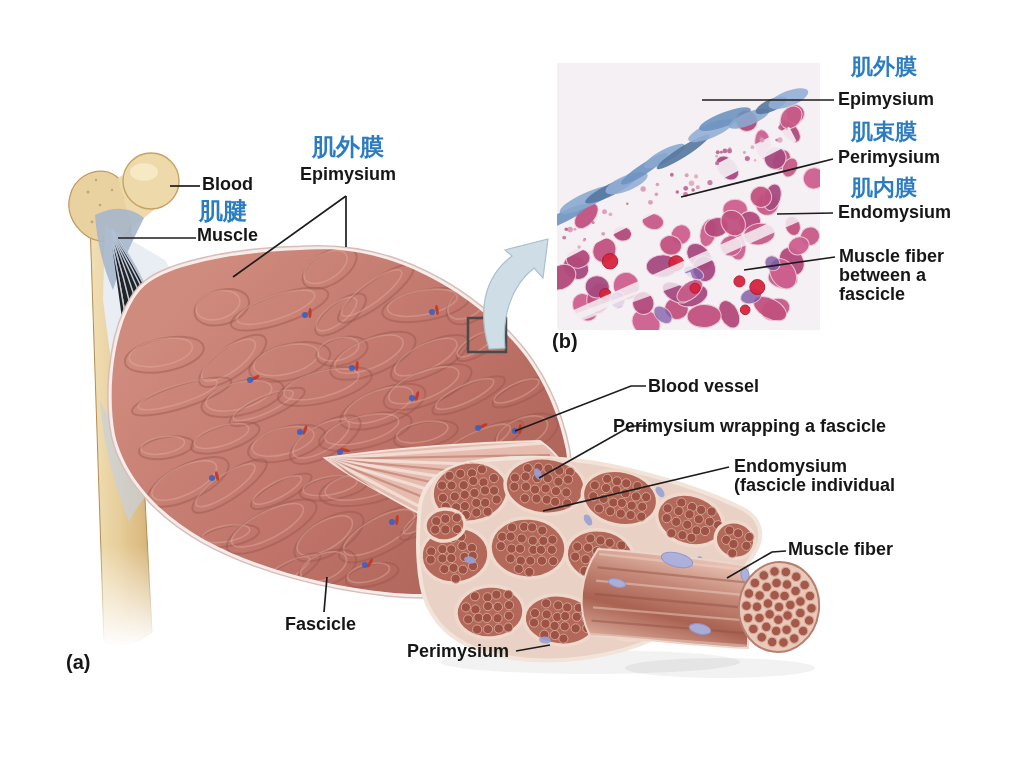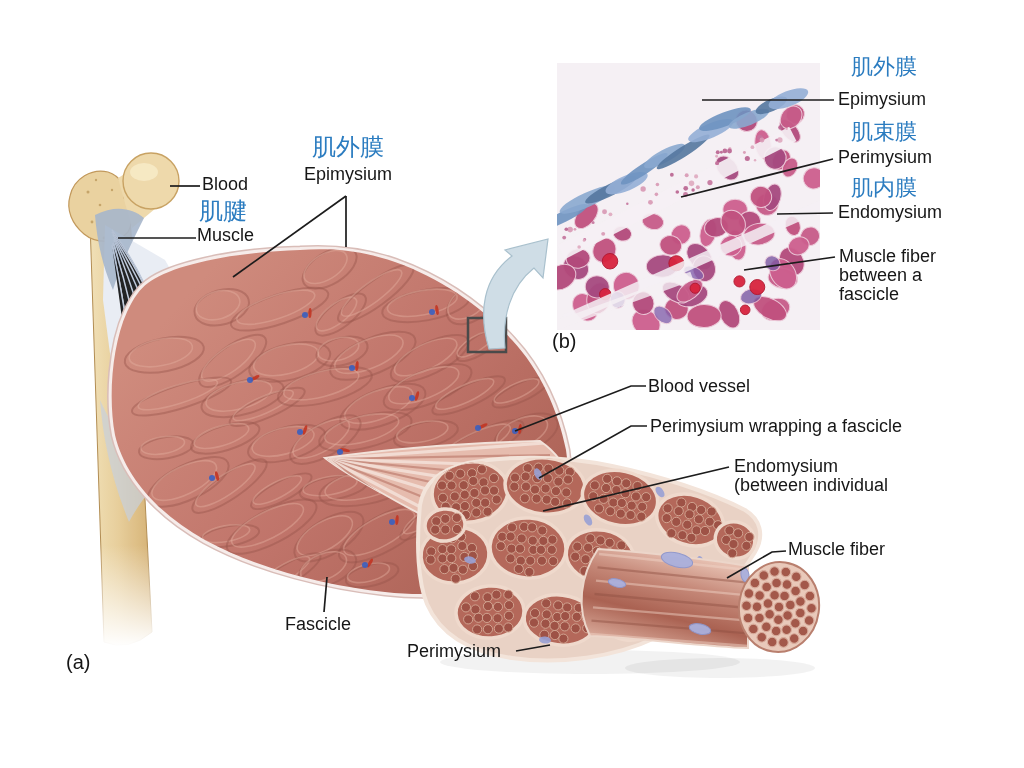--- a/index.html
+++ b/index.html
@@ -1,19 +1,19 @@
 <!DOCTYPE html>
 <html><head>
 <meta charset="utf-8">
 <style>
   html,body{margin:0;padding:0;background:#fff;}
   .canvas{position:relative;width:1024px;height:768px;background:#ffffff;overflow:hidden;
           font-family:"Liberation Sans","DejaVu Sans",sans-serif;}
   .canvas svg{position:absolute;left:0;top:0;}
-  .lbl{position:absolute;font-weight:normal;font-size:18px;color:#161616;line-height:19px;white-space:nowrap;}
+  .lbl{position:absolute;font-weight:bold;font-size:18px;color:#161616;line-height:19px;white-space:nowrap;}
   .lbl .ln{display:block;}
   .cn{font-size:24px;color:#2b7cc0;line-height:26px;}
   .cn-sm{font-size:22px;line-height:24px;}
   .tag{font-size:20px;}
   .center{text-align:center;}
   .ld{stroke:#1c1c1c;stroke-width:1.7;fill:none;}
 </style>
 </head>
 <body>
 
@@ -734,25 +734,25 @@
   <div class="lbl cn cn-sm" style="left:851px;top:176px">肌内膜</div>
   <div class="lbl" style="left:838px;top:203px">Endomysium</div>
 
   <div class="lbl" style="left:839px;top:247px">
     <span class="ln">Muscle fiber</span>
     <span class="ln">between a</span>
     <span class="ln">fascicle</span>
   </div>
 
   <div class="lbl" style="left:648px;top:377px">Blood vessel</div>
-  <div class="lbl" style="left:650px;top:417px">Perimysium wrapping a fascicle</div>
+  <div class="lbl" style="left:613px;top:417px">Perimysium wrapping a fascicle</div>
 
   <div class="lbl" style="left:734px;top:457px">
     <span class="ln">Endomysium</span>
-    <span class="ln">(between individual</span>
+    <span class="ln">(fascicle individual</span>
   </div>
 
   <div class="lbl" style="left:788px;top:540px">Muscle fiber</div>
   <div class="lbl" style="left:285px;top:615px">Fascicle</div>
   <div class="lbl" style="left:407px;top:642px">Perimysium</div>
 
   <div class="lbl tag" style="left:66px;top:653px">(a)</div>
   <div class="lbl tag" style="left:552px;top:332px">(b)</div>
 </div>
 

